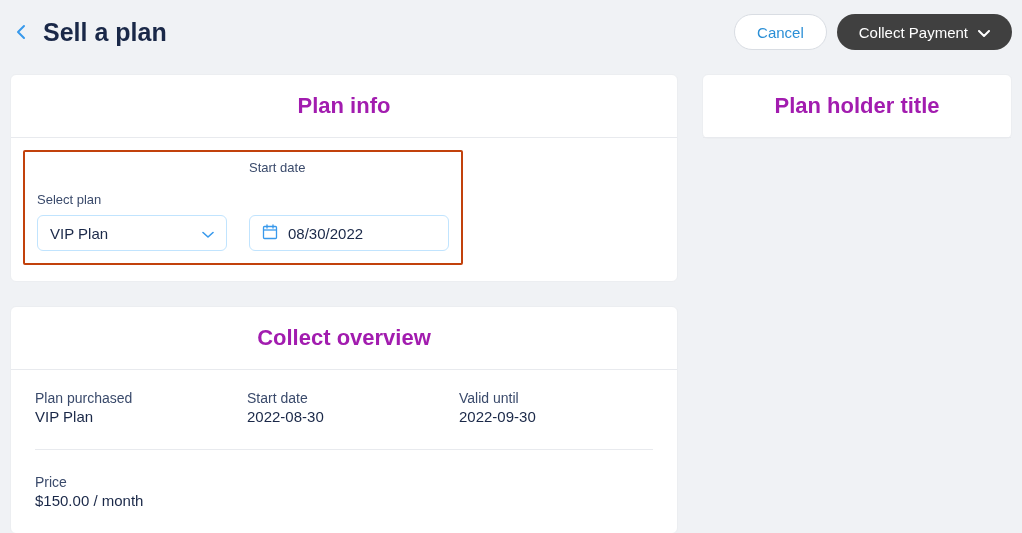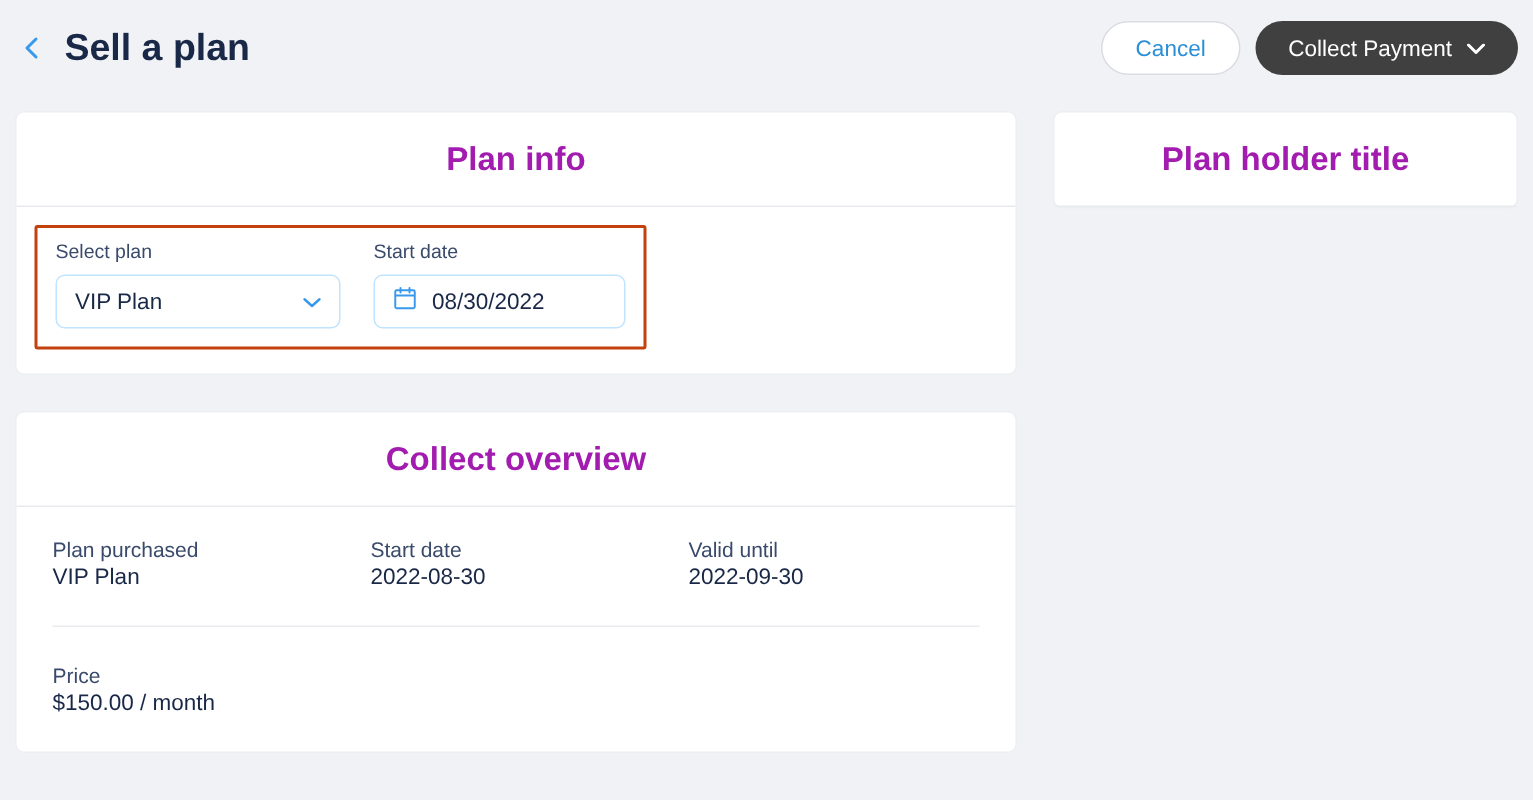--- a/index.html
+++ b/index.html
@@ -125,32 +125,33 @@
       display: flex;
       align-items: center;
       justify-content: space-between;
       padding: 0 12px;
       font-size: 15px;
       color: #1a2848;
       cursor: pointer;
       background: #fff;
     }
     .date-control {
-      width: 168px;
+      width: 200px;
       height: 36px;
       border: 1px solid #c1e4fe;
       border-radius: 6px;
       display: flex;
       align-items: center;
       gap: 10px;
       padding: 0 12px;
       font-size: 15px;
       color: #1a2848;
       cursor: pointer;
       background: #fff;
+      margin-top: 32px;
     }
     
     .overview-grid {
       display: grid;
       grid-template-columns: 212px 212px 1fr;
       row-gap: 6px;
     }
     .ov-label {
       font-size: 14px;
       color: #3a4a6b;

